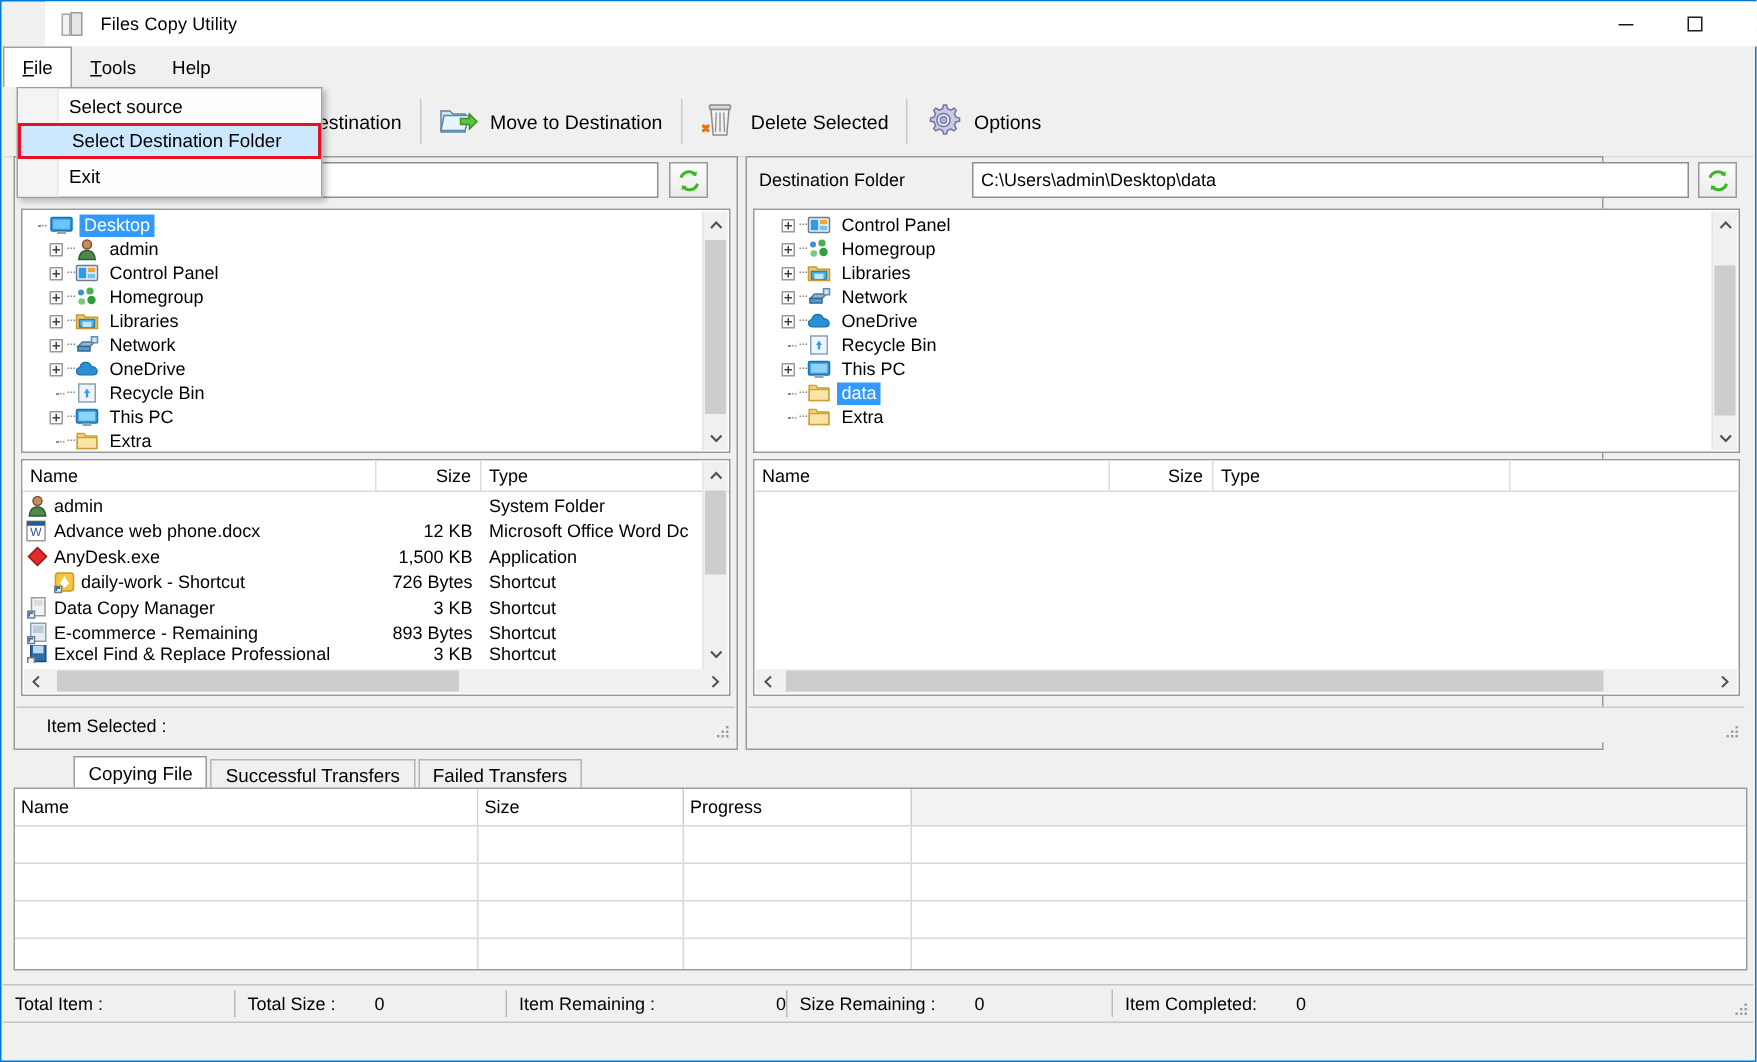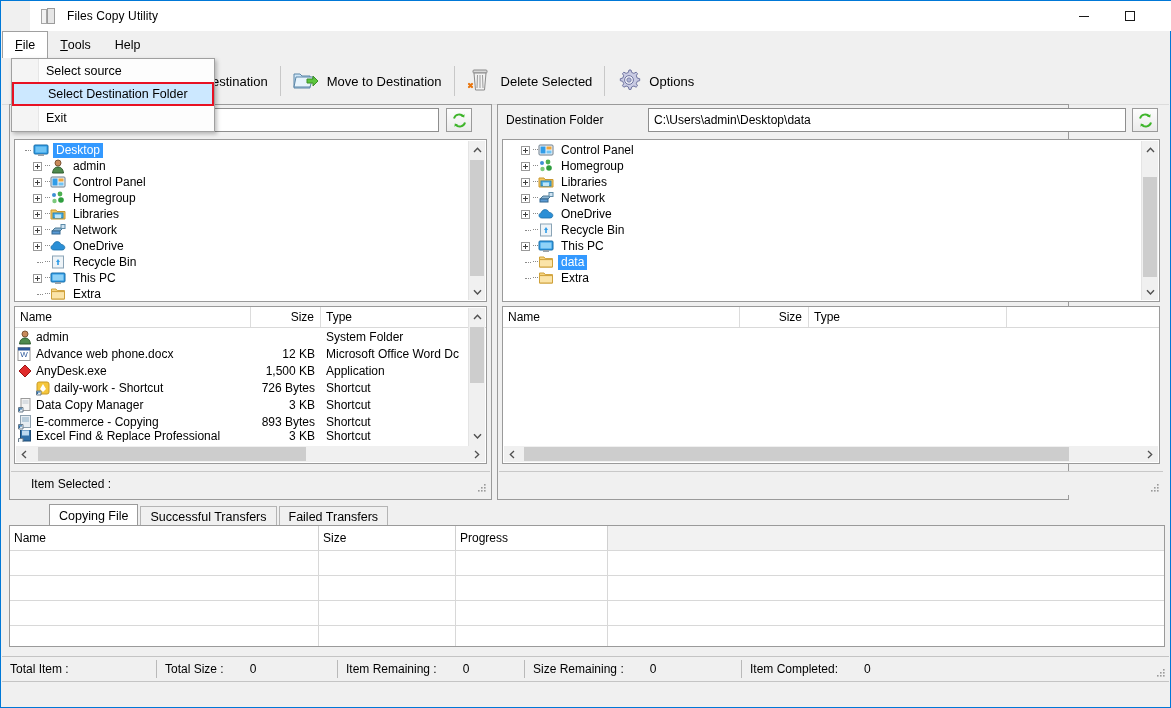--- a/index.html
+++ b/index.html
@@ -449,21 +449,21 @@
           <div class="lv-c-type" style="width:149px;">Shortcut</div>
         </div>
         <div class="lv-row">
           <div class="lv-c-name" style="width:236px;">
             <span class="fi"><svg width="16" height="16" viewBox="0 0 16 16">
                   <rect x="3.5" y="1.5" width="10" height="12" fill="#e7edf2" stroke="#8ea0ae"></rect>
                   <rect x="5" y="3" width="7" height="5" fill="#b9cddb"></rect>
                   <path d="M1.5 10.5 L6 10.5 L6 15 L1.5 15 Z" fill="#eef4f8" stroke="#6b7d8c"></path>
                   <path d="M2.5 14 L2.5 11.8 L5 11.8" fill="none" stroke="#2f6fa8" stroke-width="1.2"></path>
                 </svg></span>
-            <span>E-commerce - Copying</span>
+            <span>E-commerce - Remaining</span>
           </div>
           <div class="lv-c-size" style="width:70px;">893 Bytes</div>
           <div class="lv-c-type" style="width:149px;">Shortcut</div>
         </div>
         <div class="lv-row" style="height:12px;overflow:hidden;">
           <div class="lv-c-name" style="width:236px;">
             <span class="fi"><svg width="16" height="16" viewBox="0 0 16 16">
                   <rect x="3.5" y="1" width="10" height="12" fill="#2f6fa8" stroke="#1d4a72"></rect>
                   <rect x="5" y="2.5" width="7" height="5" fill="#bcd9f0"></rect>
                   <path d="M1.5 10.5 L6 10.5 L6 15 L1.5 15 Z" fill="#eef4f8" stroke="#6b7d8c"></path>
@@ -736,21 +736,21 @@
       <div class="stat" style="width:154px;padding-left:8px;">
         <span class="lab">Total Item :</span>
         <span class="val"></span>
       </div>
       <div class="statsep"></div>
       <div class="stat" style="width:180px;padding-left:8px;">
         <span class="lab">Total Size :</span>
         <span class="val">0</span>
       </div>
       <div class="statsep"></div>
-      <div class="stat" style="width:186px;padding-left:8px;">
+      <div class="stat" style="width:186px;padding-left:8px;justify-content:space-between;">
         <span class="lab">Item Remaining :</span>
         <span class="val">0</span>
       </div>
       <div class="statsep"></div>
       <div class="stat" style="width:216px;padding-left:8px;">
         <span class="lab">Size Remaining :</span>
         <span class="val">0</span>
       </div>
       <div class="statsep"></div>
       <div class="stat" style="flex:1;padding-left:8px;">

